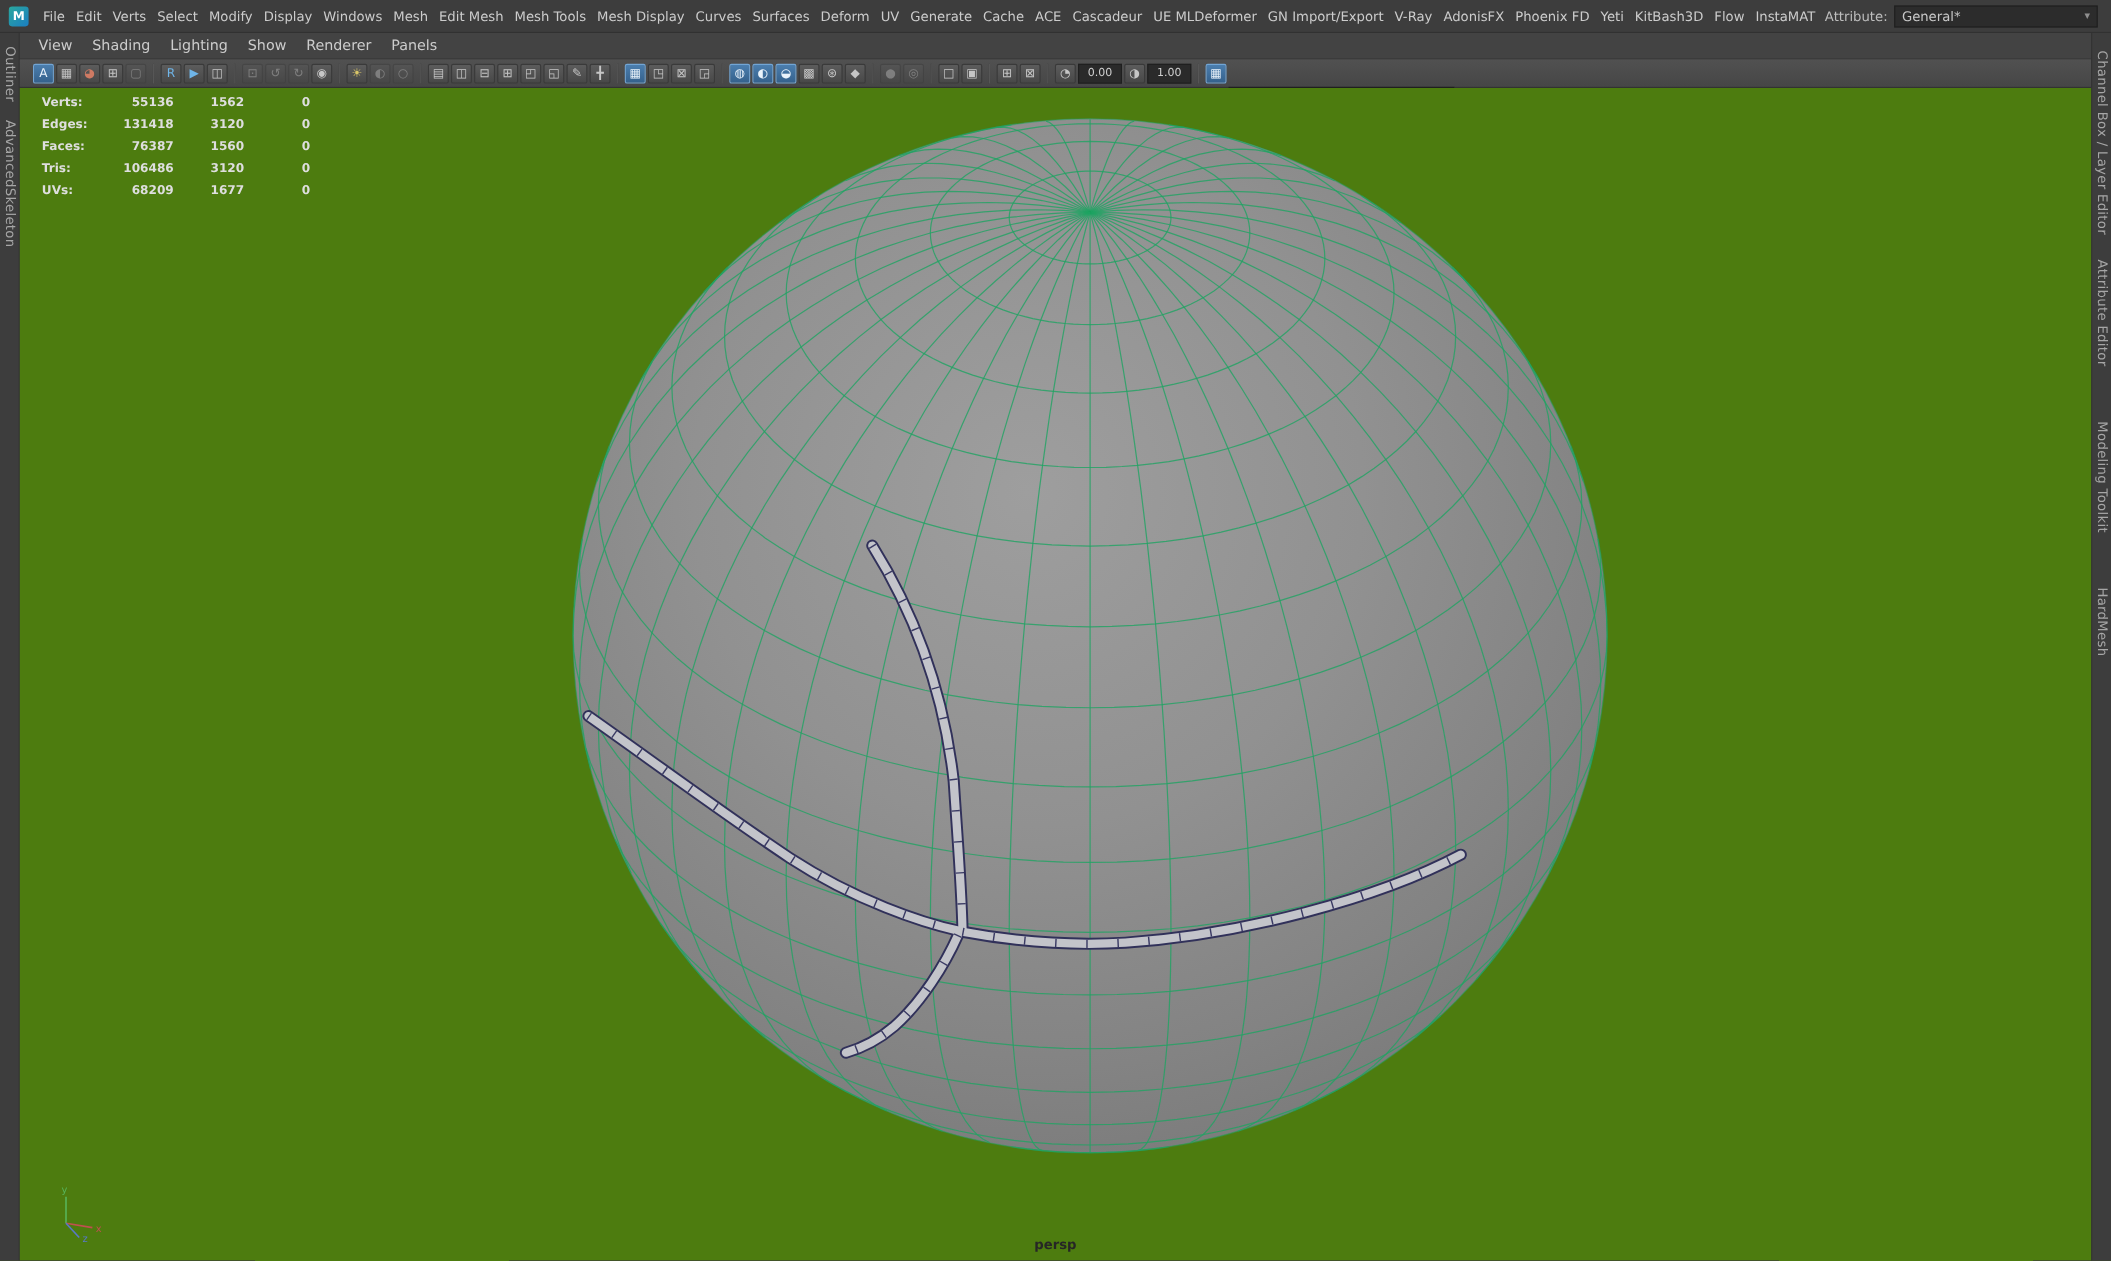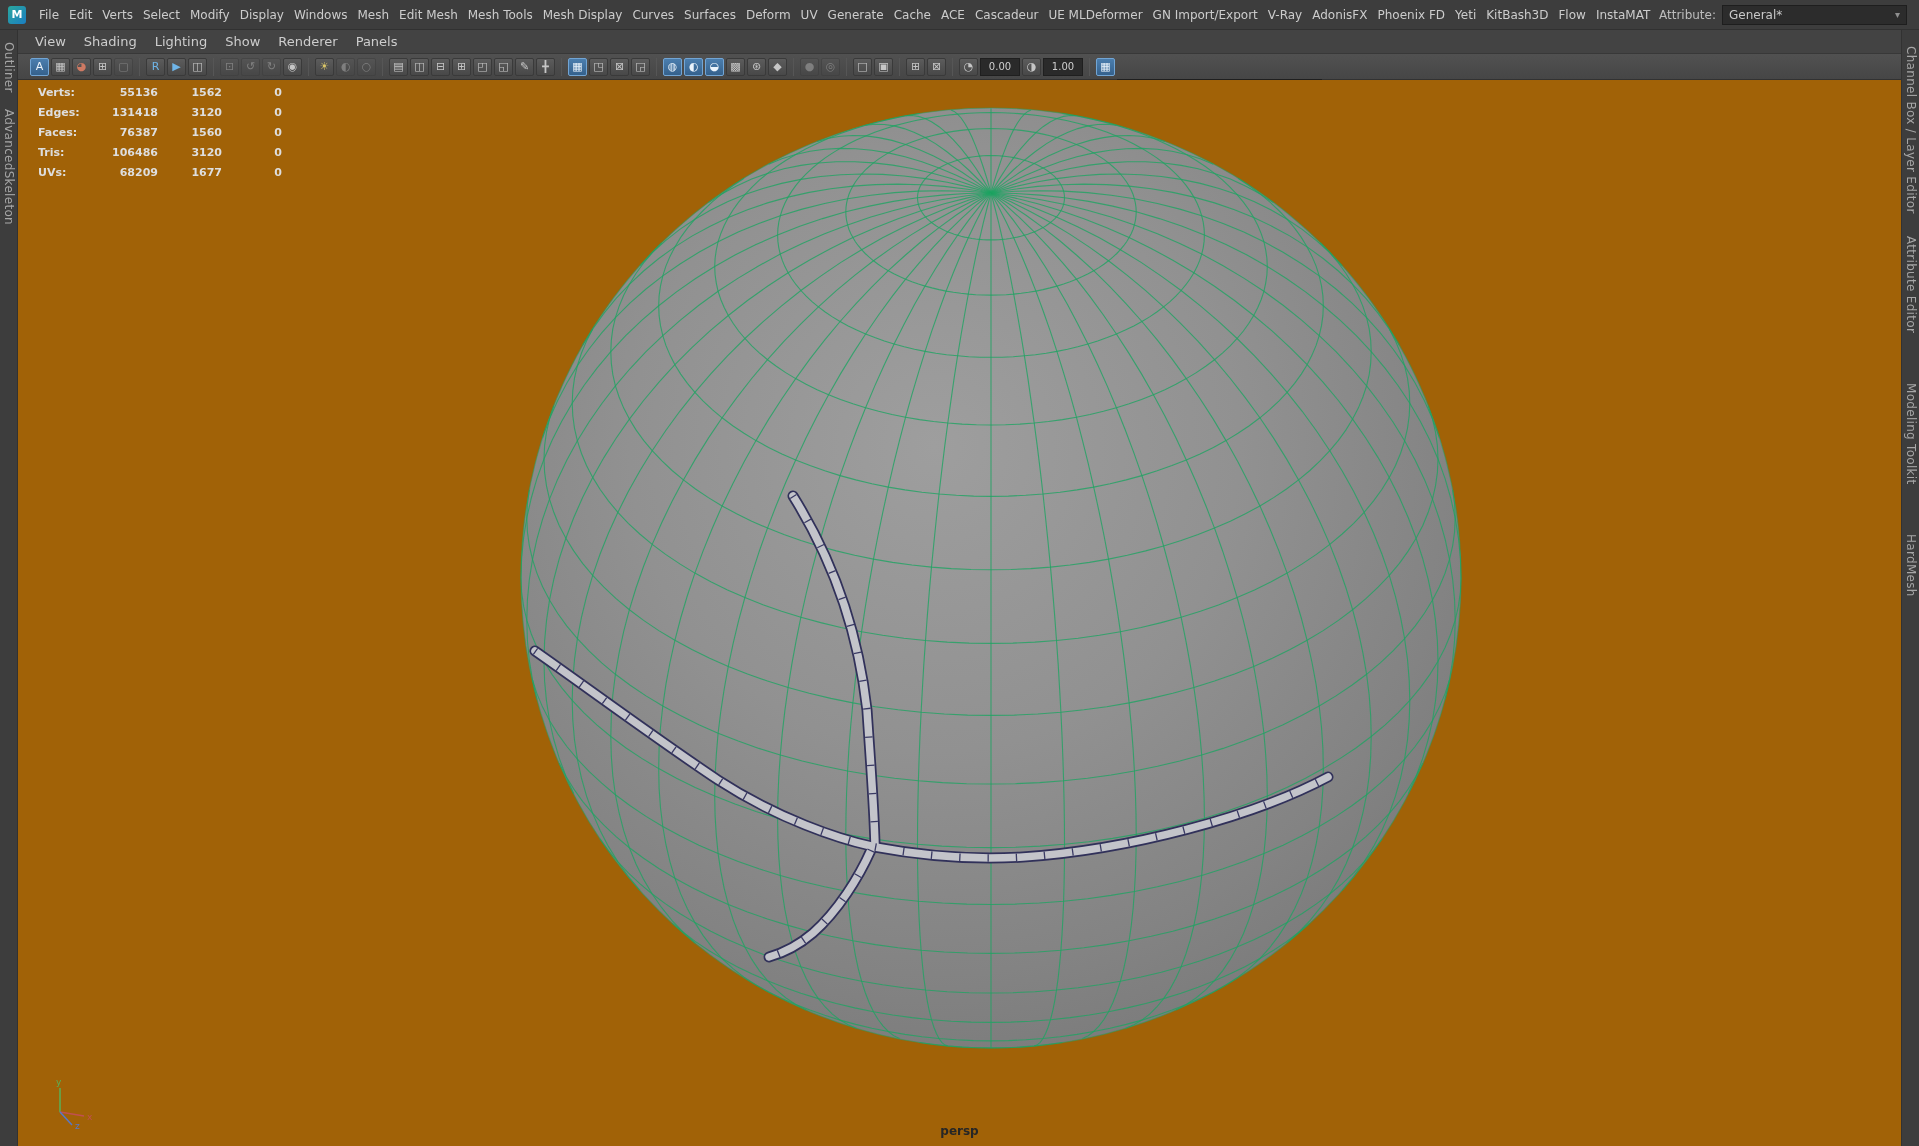--- a/index.html
+++ b/index.html
@@ -51,21 +51,21 @@
   .tb-icon.active{background:linear-gradient(#4b7eae,#35618c);border-color:#72a5d4;color:#eaf3fb;}
   .tb-icon.dim{opacity:.42;}
   .tb-sep{width:1px;height:18px;background:#383838;border-right:1px solid #565656;margin:0 4px;flex:0 0 auto;}
   .tb-field{width:40px;height:18px;flex:0 0 auto;background:#2a2a2a;border:1px solid #1f1f1f;
     color:#cfcfcf;font-size:10px;text-align:center;font-family:inherit;}
   .tb-dropdown{width:205px;height:19px;flex:0 0 auto;background:#2a2a2a;border:1px solid #1f1f1f;
     color:#c8c8c8;font-size:12px;display:flex;align-items:center;padding:0 6px;cursor:default;margin-top:43px;}
   .dd-caret{margin-left:auto;color:#8a8a8a;font-size:10px;}
 
   
-  .viewport{flex:1;position:relative;background:#a16207;min-height:0;overflow:hidden;}
+  .viewport{flex:1;position:relative;background:#4d7c0f;min-height:0;overflow:hidden;}
   .scene{position:absolute;inset:0;width:100%;height:100%;display:block;}
   #wire path{fill:none;stroke-width:1.1;opacity:.8;}
   .t-out{fill:none;stroke:#31315a;stroke-width:11;stroke-linecap:round;}
   .t-fill{fill:none;stroke:#c3c4ca;stroke-width:7.5;stroke-linecap:round;}
   .t-tick{fill:none;stroke:#3a3a64;stroke-width:7.5;stroke-dasharray:1.3 27;}
 
   .hud{position:absolute;left:20px;top:6px;display:grid;grid-template-columns:56px 64px 64px 60px;
     row-gap:7px;font-size:11px;font-weight:bold;color:#dedede;}
   .hud .num{text-align:right;}
   .cam-label{position:absolute;bottom:8px;left:0;right:0;text-align:center;color:#262626;

